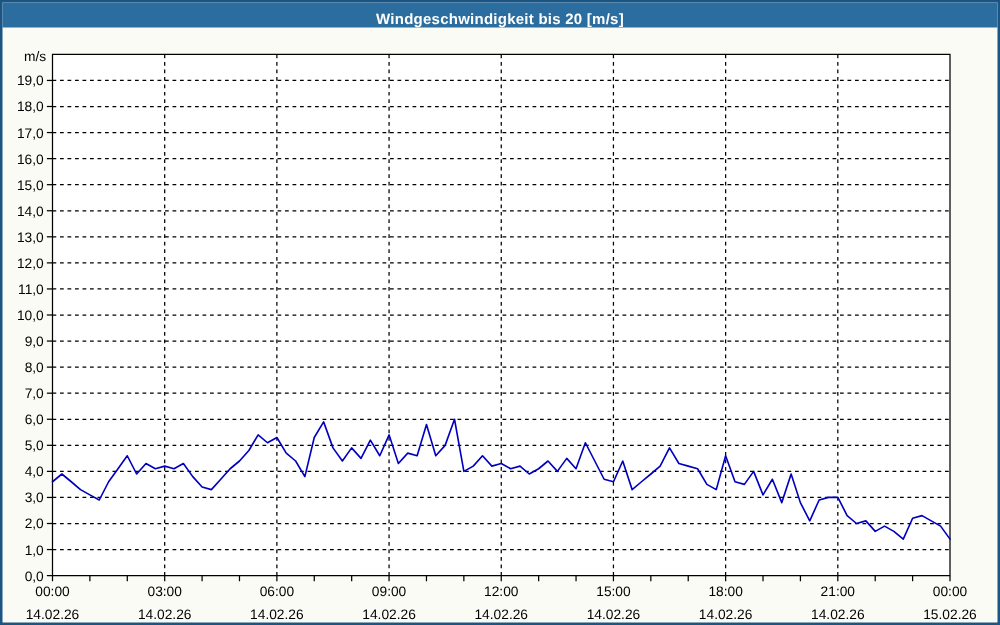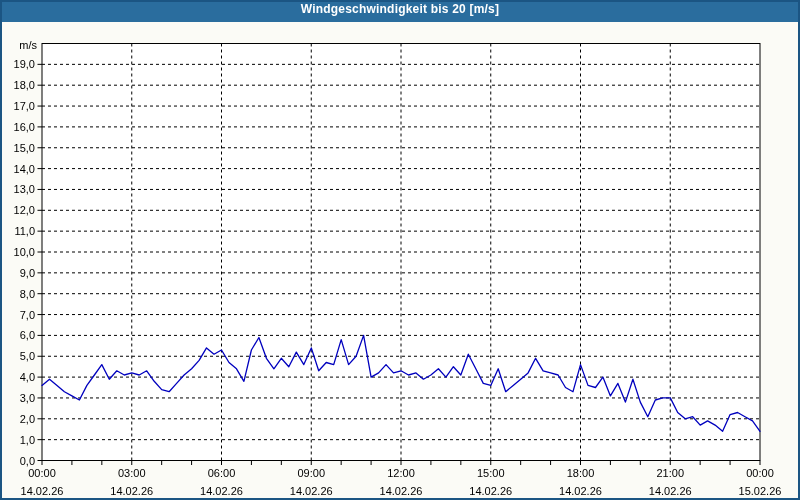--- a/index.html
+++ b/index.html
@@ -12,21 +12,21 @@
   }
   .page{
     position:absolute;inset:0;
     box-sizing:border-box;
     border:2px solid #1B5583;
     background:#FBFBF6;
   }
   .titlebar{
     height:20px;
     background:#2A6D9E;
-    display:flex;align-items:flex-start;justify-content:center;
+    display:flex;align-items:flex-end;justify-content:center;
   }
   .titlebar span{
     color:#ffffff;
     font-size:12px;
     font-weight:bold;
     letter-spacing:0.2px;
   }
   .chart-wrap{position:absolute;left:2px;top:22px;width:796px;height:476px;}
   svg{display:block;}
   text{font-family:"Liberation Sans", sans-serif;}

